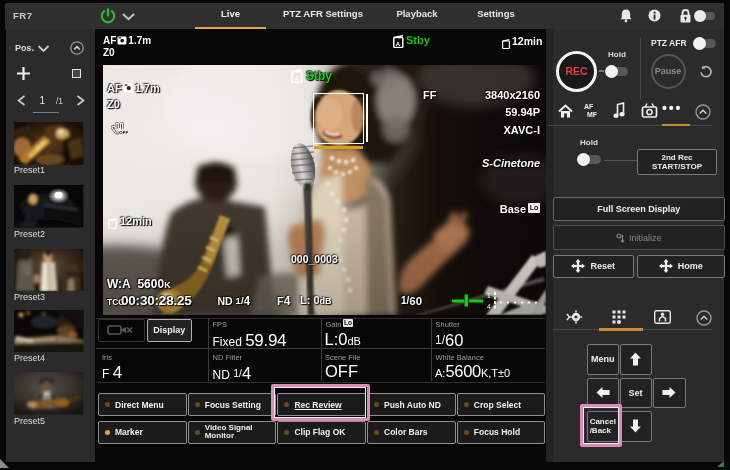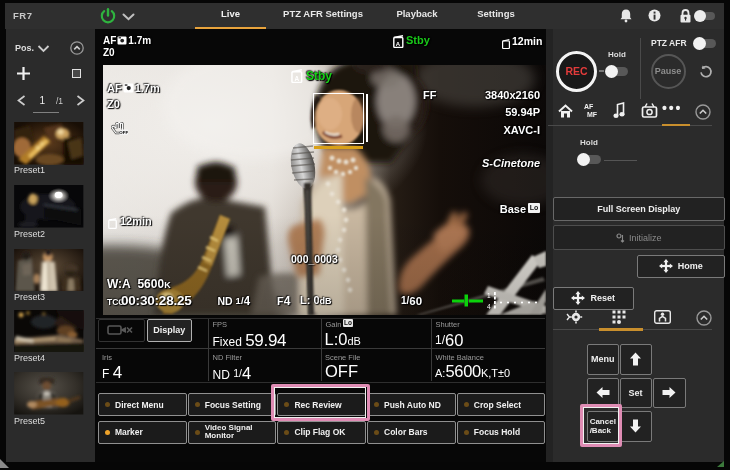--- a/index.html
+++ b/index.html
@@ -321,21 +321,21 @@
   <div class="abs val" style="left:212.5px;top:363.5px;font-size:12px;">ND <span style="position:relative;top:-2px;font-size:10.5px;">1/</span><span style="font-size:16.5px;">4</span></div>
 
   <div class="abs lbl" style="left:325px;top:352.5px;">Scene File</div>
   <div class="abs val" style="left:325px;top:361.5px;font-size:16.5px;">OFF</div>
 
   <div class="abs lbl" style="left:435.5px;top:352.5px;">White Balance</div>
   <div class="abs val" style="left:435px;top:362px;font-size:11px;">A:<span style="font-size:16.5px;letter-spacing:-0.3px;">5600</span>K,T±0</div>
 
   <div class="abs abtn" style="left:98px;top:393px;width:86.5px;height:21px;"><span class="dot"></span>Direct Menu</div>
   <div class="abs abtn" style="left:187.7px;top:393px;width:86.5px;height:21px;"><span class="dot"></span>Focus Setting</div>
-  <div class="abs abtn" style="left:277.4px;top:393px;width:86.5px;height:21px;"><span class="dot"></span>Rec Review</div>
+  <div class="abs abtn" style="left:277.4px;top:393px;width:86.5px;height:21px;text-decoration:underline;"><span class="dot"></span>Rec Review</div>
   <div class="abs abtn" style="left:456.8px;top:393px;width:86.5px;height:21px;"><span class="dot"></span>Crop Select</div>
   <div class="abs abtn" style="left:367px;top:393px;width:86.5px;height:21px;"><span class="dot"></span>Push Auto ND</div>
   <div class="abs abtn" style="left:98px;top:420.5px;width:86.5px;height:21px;"><span class="dot" style="background:#efa32a;"></span>Marker</div>
   <div class="abs abtn" style="left:187.7px;top:420.5px;width:86.5px;height:21px;">
       <span class="dot"></span>
       <span style="font-size:8px;line-height:8.5px;">Video Signal<br>Monitor</span>
     </div>
   <div class="abs abtn" style="left:367px;top:420.5px;width:86.5px;height:21px;"><span class="dot"></span>Color Bars</div>
   <div class="abs abtn" style="left:277.4px;top:420.5px;width:86.5px;height:21px;"><span class="dot"></span>Clip Flag OK</div>
   <div class="abs abtn" style="left:456.8px;top:420.5px;width:86.5px;height:21px;"><span class="dot"></span>Focus Hold</div>
@@ -386,27 +386,28 @@
     </svg>
   <div class="abs" style="left:548px;top:124.5px;width:164px;height:1px;background:#4a4a4a;"></div>
   <div class="abs" style="left:662px;top:123.5px;width:28px;height:2.5px;background:#c98f2d;"></div>
 
   <div class="abs" style="left:580px;top:137.5px;font-size:8px;font-weight:bold;color:#ddd;">Hold</div>
   <div class="toggle" style="left:579px;top:153px;">
       <div class="track" style="width:22px;"></div>
       <div class="knob"></div>
     </div>
   <div class="abs" style="left:604px;top:159.5px;width:33px;height:1.5px;background:#555;"></div>
+  <div class="abs rbtn" style="left:637px;top:148.5px;width:78px;height:24px;font-size:8px;line-height:9px;text-align:center;">2nd Rec<br>START/STOP</div>
 
   <div class="abs rbtn" style="left:553px;top:196.5px;width:169.5px;height:22.5px;font-size:9px;border-color:#686868;">Full Screen Display</div>
   <div class="abs rbtn" style="left:553px;top:225px;width:169.5px;height:23px;font-size:9px;border-color:#4e4e4e;color:#8a8a8a;font-weight:normal;"><svg width="9" height="10" viewBox="0 0 9 10" style="margin-right:4px;">
         <circle cx="3" cy="3" r="2" stroke="#8a8a8a" stroke-width="1.2" fill="none"></circle>
         <path d="M6.5 2 V9 M5 7.5 L6.5 9 L8 7.5" stroke="#8a8a8a" stroke-width="1.1" fill="none"></path>
       </svg>Initialize</div>
-  <div class="abs rbtn" style="left:553px;top:254.5px;width:78.5px;height:21px;font-size:9px;margin-top:32px;"><svg width="14" height="14" viewBox="0 0 14 14" style="margin-right:5px;">
+  <div class="abs rbtn" style="left:553px;top:254.5px;width:78.5px;height:21px;font-size:9px;"><svg width="14" height="14" viewBox="0 0 14 14" style="margin-right:5px;">
         <path d="M7 0 L9.6 3.2 H4.4 Z M7 14 L9.6 10.8 H4.4 Z M0 7 L3.2 4.4 V9.6 Z M14 7 L10.8 4.4 V9.6 Z" fill="#f0f0f0"></path>
         <rect x="5.9" y="2.6" width="2.2" height="8.8" fill="#f0f0f0"></rect>
         <rect x="2.6" y="5.9" width="8.8" height="2.2" fill="#f0f0f0"></rect>
       </svg>Reset</div>
   <div class="abs rbtn" style="left:637px;top:254.5px;width:85.5px;height:21px;font-size:9px;"><svg width="14" height="14" viewBox="0 0 14 14" style="margin-right:5px;">
         <path d="M7 0 L9.6 3.2 H4.4 Z M7 14 L9.6 10.8 H4.4 Z M0 7 L3.2 4.4 V9.6 Z M14 7 L10.8 4.4 V9.6 Z" fill="#f0f0f0"></path>
         <rect x="5.9" y="2.6" width="2.2" height="8.8" fill="#f0f0f0"></rect>
         <rect x="2.6" y="5.9" width="8.8" height="2.2" fill="#f0f0f0"></rect>
       </svg>Home</div>
 

